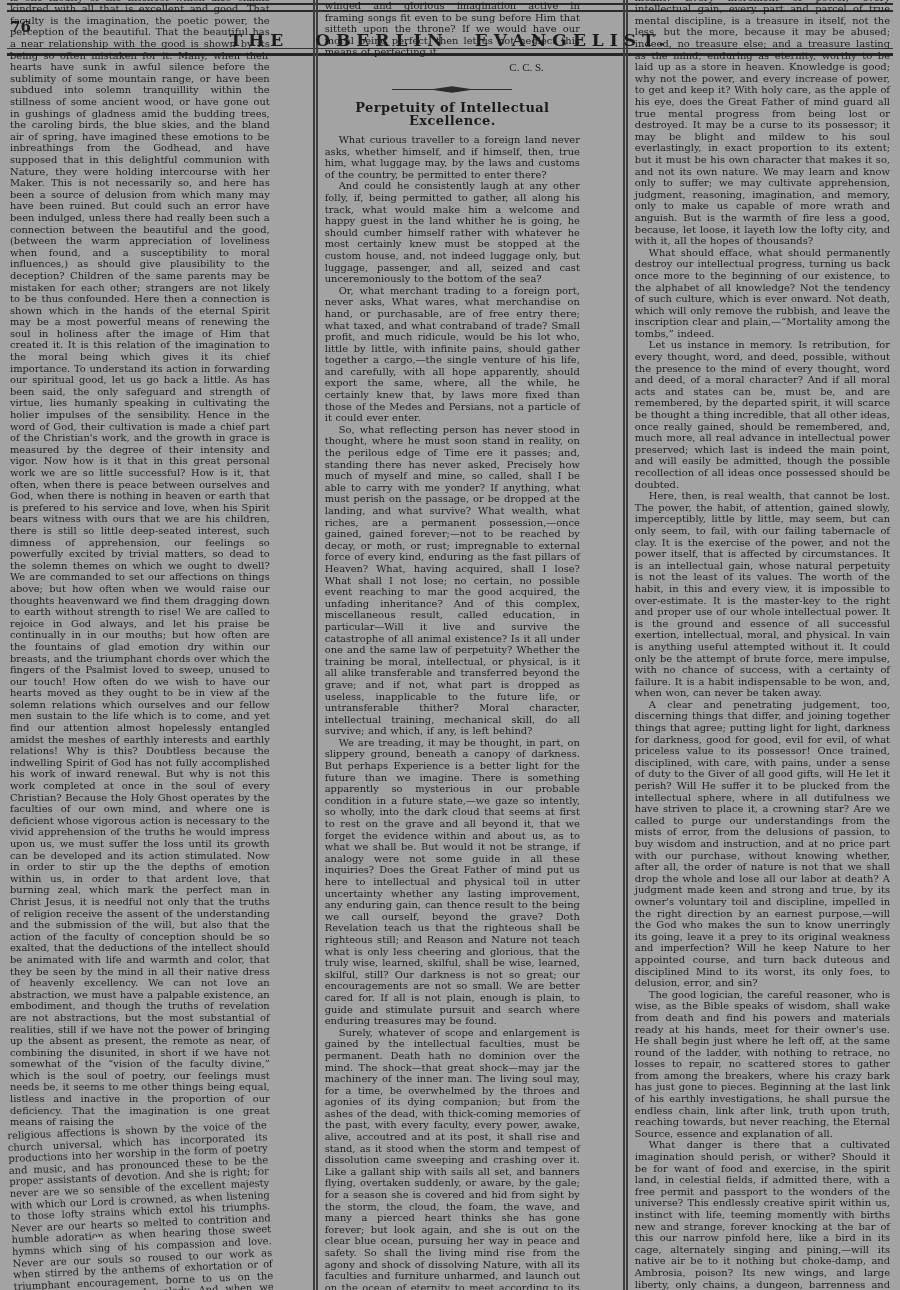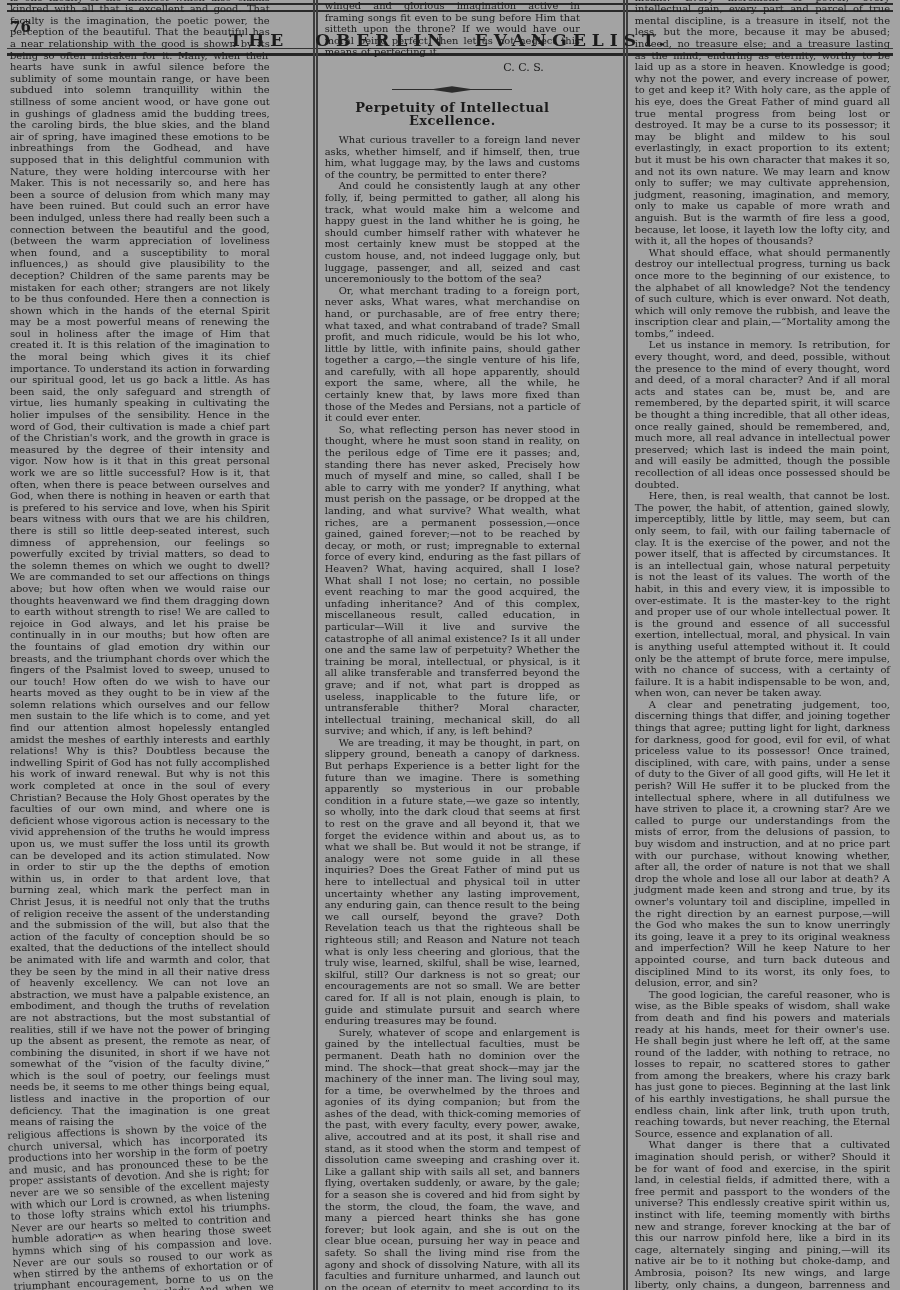--- a/index.html
+++ b/index.html
@@ -15,21 +15,21 @@
   .rule-mid{margin:2px 7px 5px;height:4px;border-top:1px solid #333;border-bottom:3px solid #262626;}
   .cols{display:flex;align-items:center;height:1180px;padding:0 3px;gap:36px;}
   .col{width:33.333%;box-sizing:border-box;padding:3px 7px 0;}
   .col + .col{border-left:5px double #3d3d3d;}
   .col p{
     margin:0;font-size:9.9px;line-height:11.6px;text-align:justify;
     text-indent:14px;word-spacing:0.5px;
   }
   .col p.noindent{text-indent:0;}
   .warped{transform:rotate(-2.4deg) translate(-3px,2px);transform-origin:0 0;}
-  .signature{text-align:right;padding-right:36px;font-size:11px;line-height:13px;margin-top:3px;}
+  .signature{text-align:right;padding-right:36px;font-size:11px;line-height:13px;margin-top:3px;font-family:Liberation Serif, serif;}
   .divider{display:flex;justify-content:center;margin:11px 0 7px;}
   .article-heading{
     margin:0 0 7px;font-size:13px;font-weight:bold;text-align:center;
     letter-spacing:0.4px;line-height:13px;
   }
   .smudge{position:absolute;background:#b9b7b2;border-radius:50%;}
   .smudge.s1{left:93px;top:1237px;width:11px;height:4px;}
   .smudge.s2{left:38px;top:1180px;width:6px;height:3px;opacity:.6;}
 </style>
 </head>

